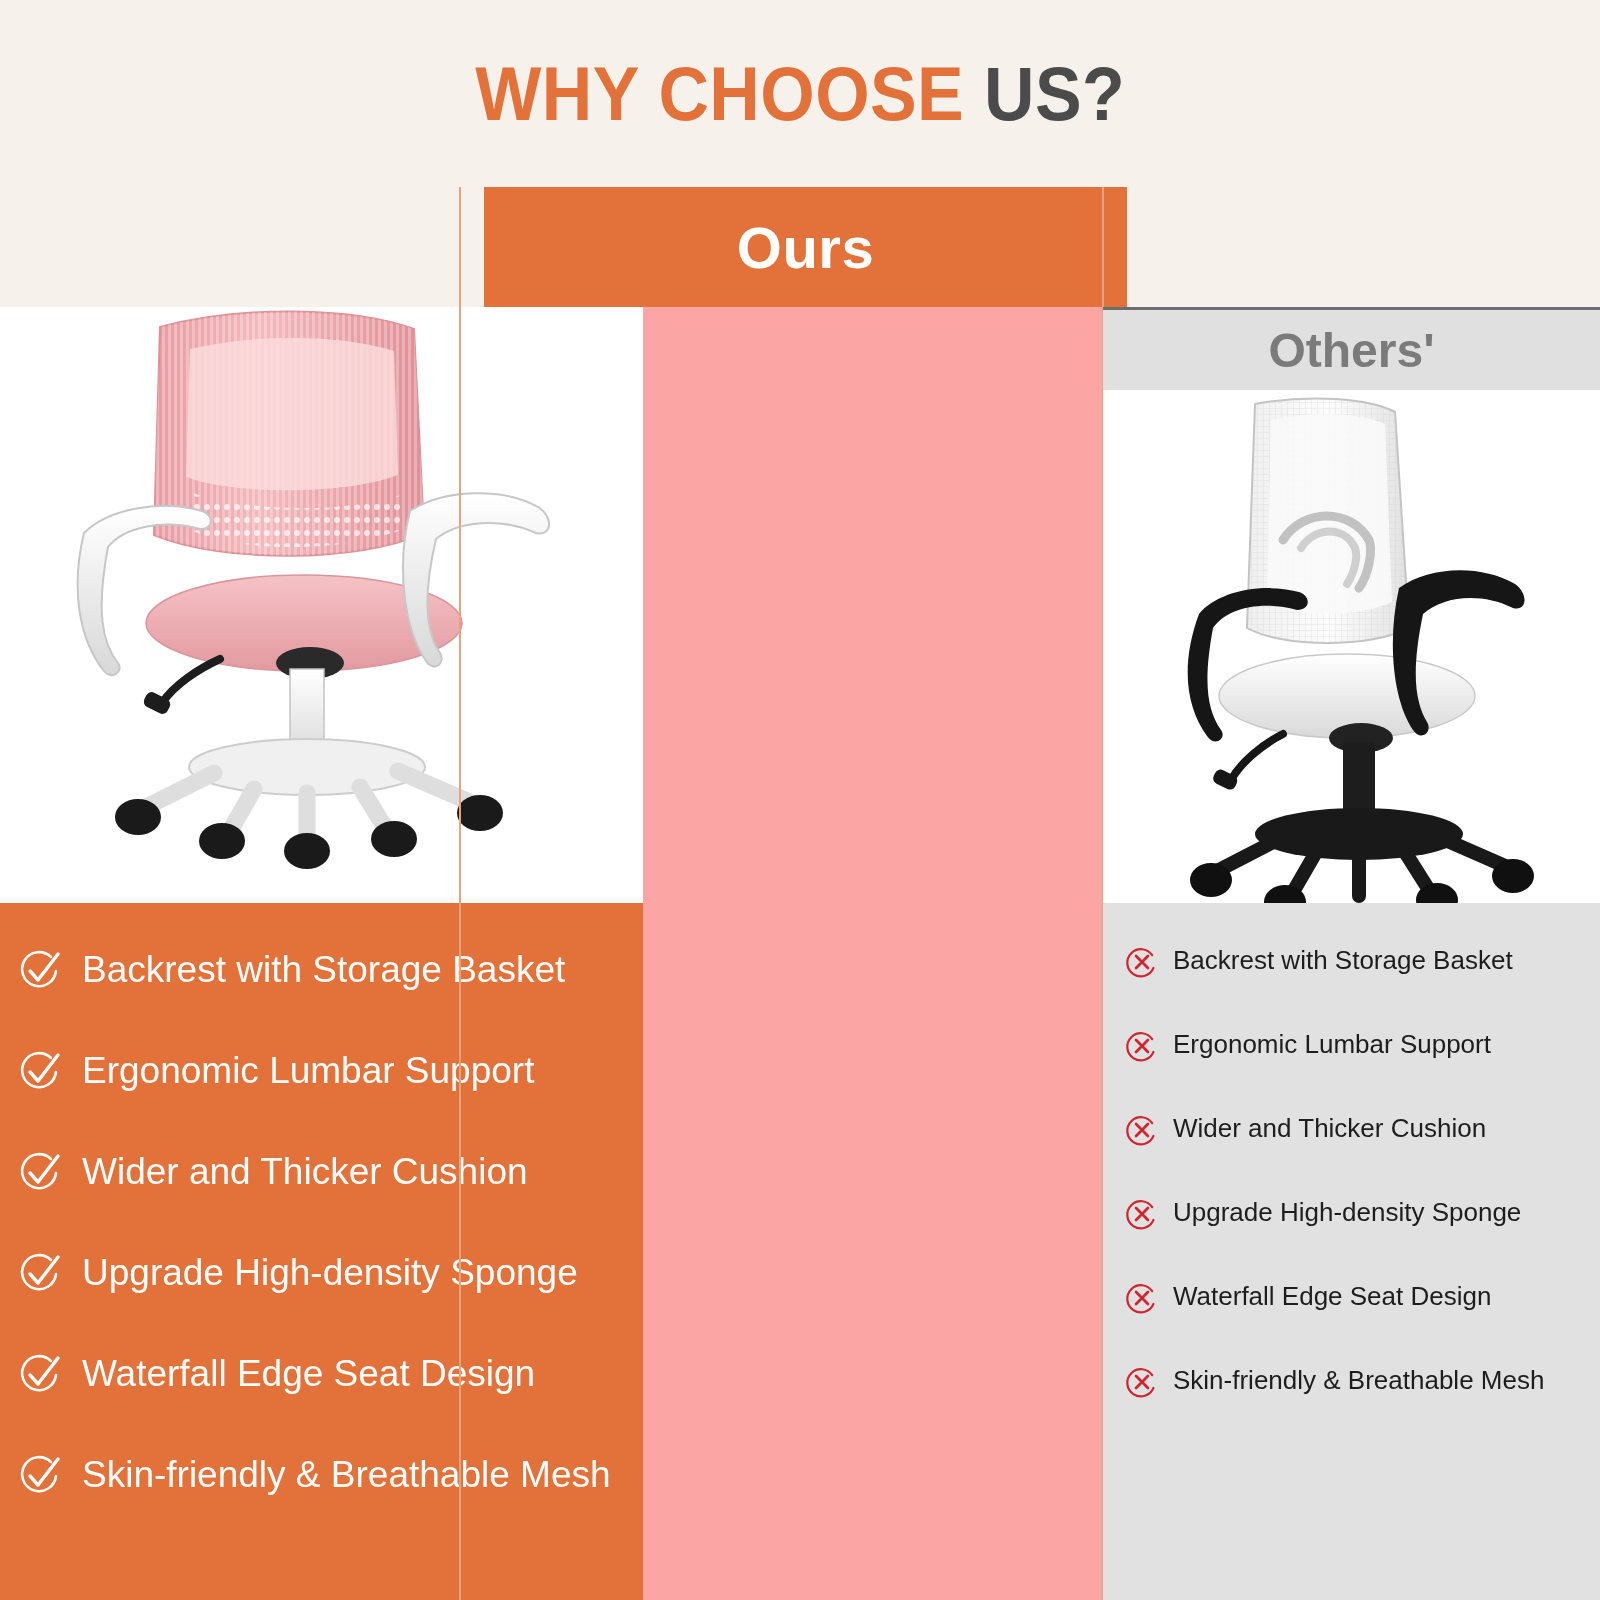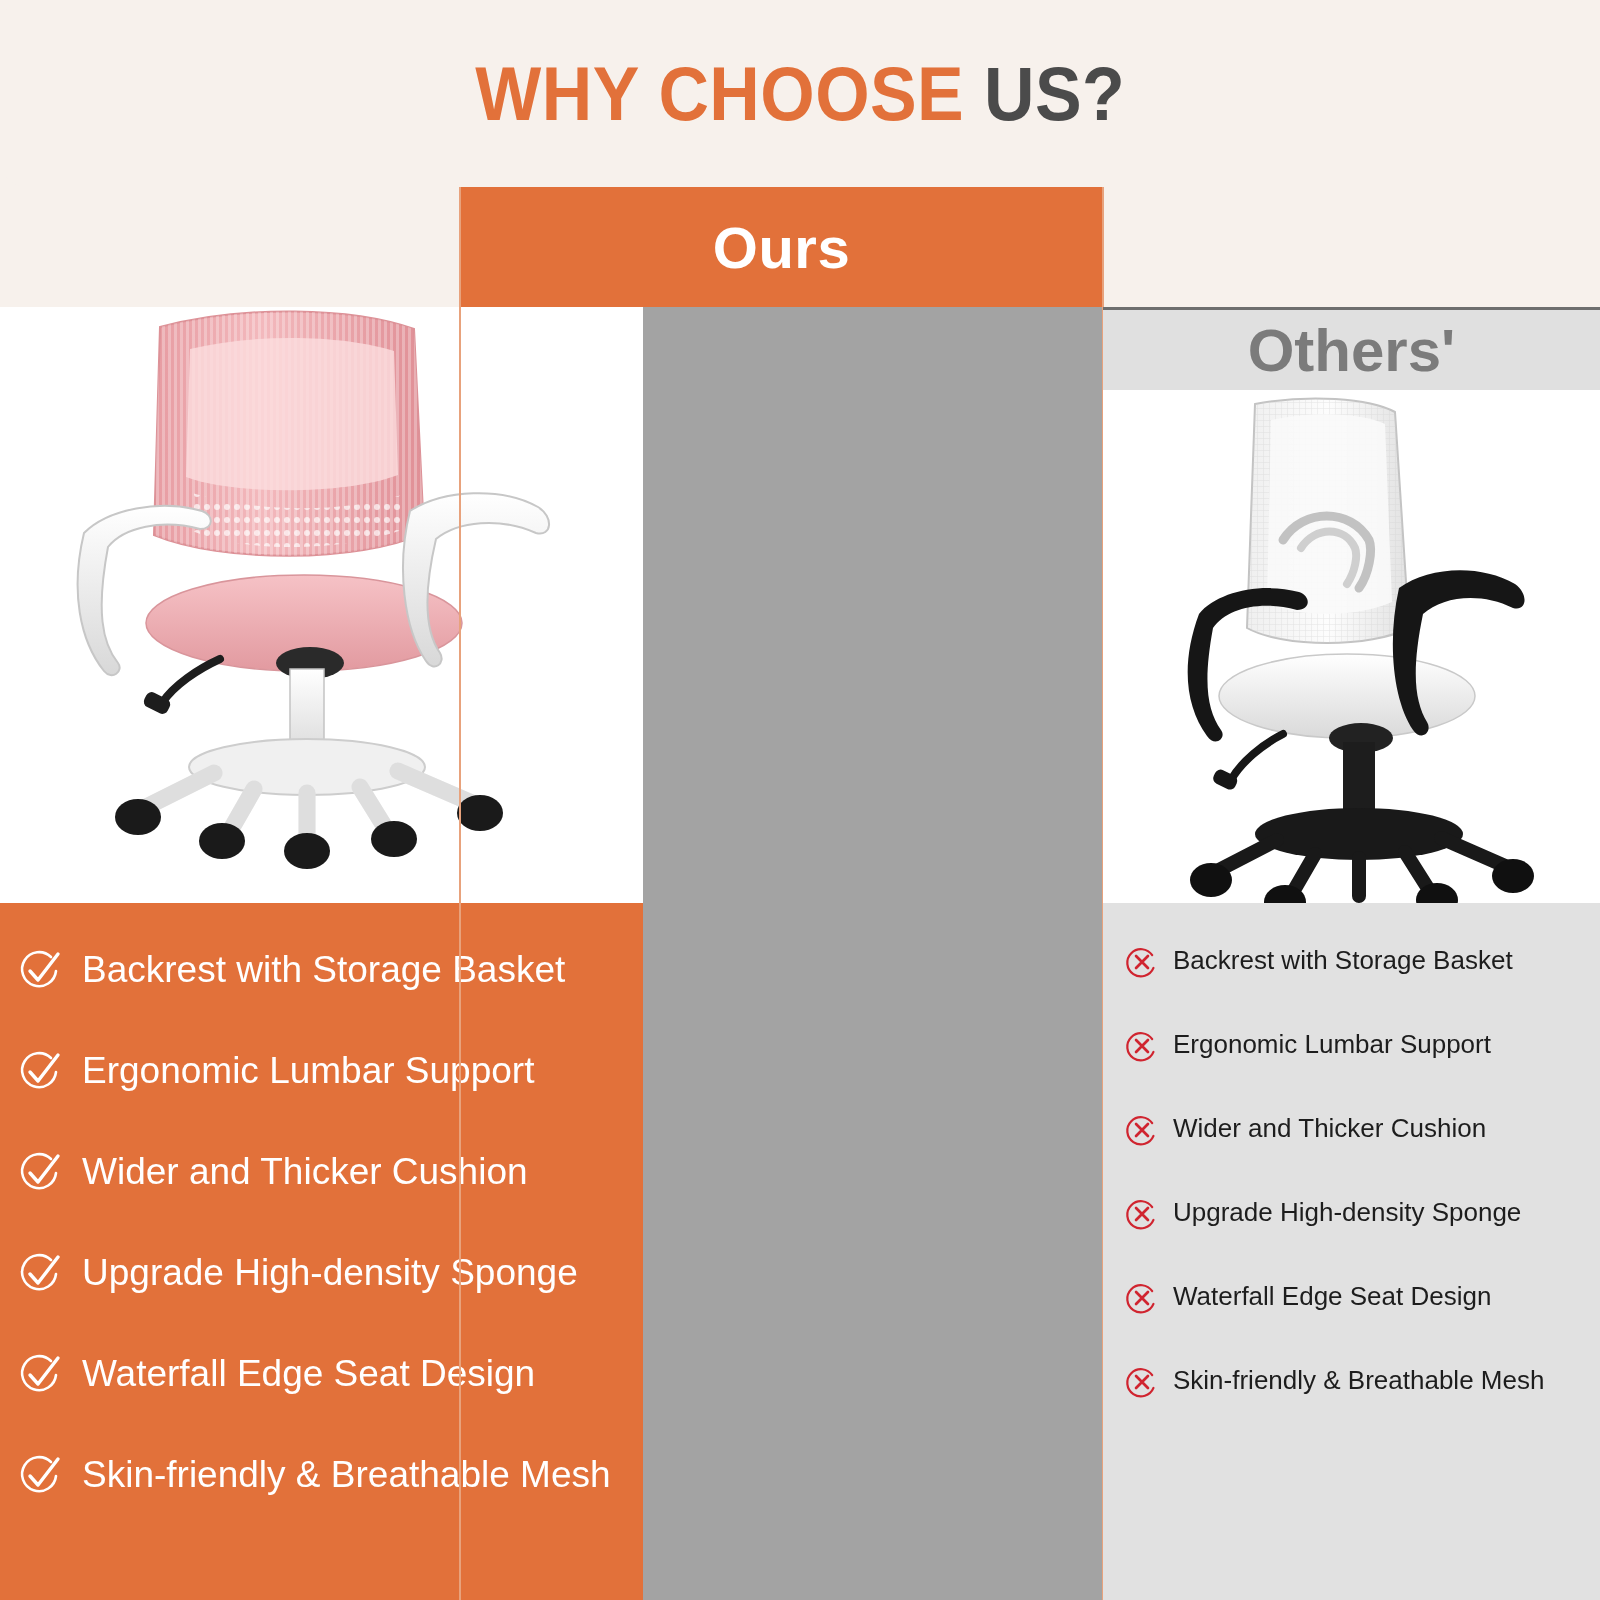--- a/index.html
+++ b/index.html
@@ -53,25 +53,25 @@
     top: 0;
     height: 120px;
     background: #f7f1ec;
   }
   .side-top-bg.left  { left: 0;     width: 460px; }
   .side-top-bg.right { left: 1103px; width: 497px; }
 
   
   .center-col {
     position: absolute;
-    left: 460px;
+    left: 484px;
     top: 0;
     width: 643px;
     height: 1413px;
-    background: #a3a3a3;
+    background: #fca5a5;
     box-sizing: border-box;
   }
   .ours-header {
     height: 120px;
     display: flex;
     align-items: center;
     justify-content: center;
     background: #e2713a;
   }
   .ours-header-label {
@@ -113,21 +113,21 @@
     height: 83px;
     background: #e0e0e0;
     border-top: 3px solid #6e6e6e;
     display: flex;
     align-items: center;
     justify-content: center;
     box-sizing: border-box;
   }
   .others-header-label {
     color: #7b7b7b;
-    font-size: 60px;
+    font-size: 48px;
     font-weight: bold;
   }
   .side-photo {
     height: 513px;
     background: #ffffff;
     overflow: hidden;
     position: relative;
   }
   .side-list {
     height: 697px;

